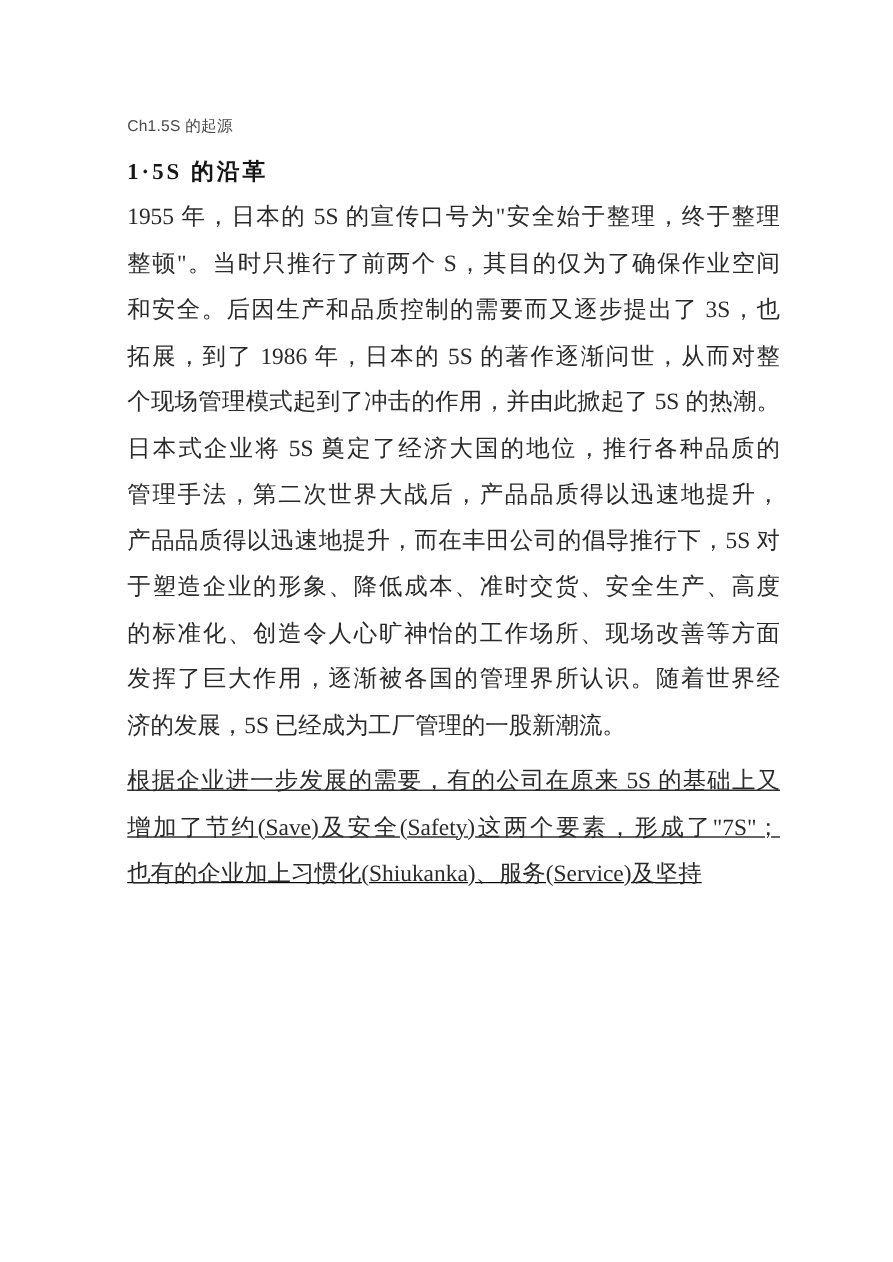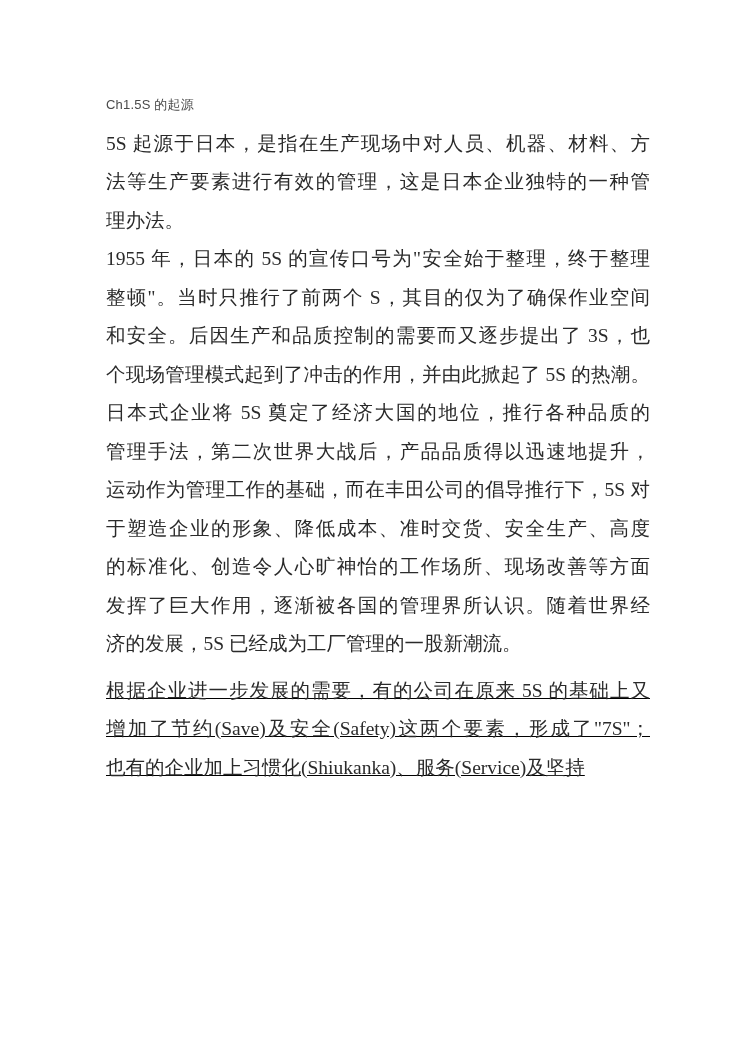--- a/index.html
+++ b/index.html
@@ -29,39 +29,36 @@
     text-justify:inter-ideograph;
   }
 </style>
 </head>
 <body>
 
 <div class="page">
 
   <div class="doc-header">Ch1.5S 的起源</div>
 
+  <h1 class="hd">1·5S 的沿革</h1>
 
-  <div class="para">
-    <div class="line j">5S 起源于日本，是指在生产现场中对人员、机器、材料、方</div>
-    <div class="line j">法等生产要素进行有效的管理，这是日本企业独特的一种管</div>
-    <div class="line">理办法。</div>
-  </div>
 
   <div class="para">
     <div class="line j">1955 年，日本的 5S 的宣传口号为"安全始于整理，终于整理</div>
     <div class="line j">整顿"。当时只推行了前两个 S，其目的仅为了确保作业空间</div>
     <div class="line j">和安全。后因生产和品质控制的需要而又逐步提出了 3S，也</div>
+    <div class="line j">拓展，到了 1986 年，日本的 5S 的著作逐渐问世，从而对整</div>
     <div class="line j">个现场管理模式起到了冲击的作用，并由此掀起了 5S 的热潮。</div>
   </div>
 
 
   <div class="para">
     <div class="line j">日本式企业将 5S 奠定了经济大国的地位，推行各种品质的</div>
     <div class="line j">管理手法，第二次世界大战后，产品品质得以迅速地提升，</div>
-    <div class="line j">运动作为管理工作的基础，而在丰田公司的倡导推行下，5S 对</div>
+    <div class="line j">产品品质得以迅速地提升，而在丰田公司的倡导推行下，5S 对</div>
     <div class="line j">于塑造企业的形象、降低成本、准时交货、安全生产、高度</div>
     <div class="line j">的标准化、创造令人心旷神怡的工作场所、现场改善等方面</div>
     <div class="line j">发挥了巨大作用，逐渐被各国的管理界所认识。随着世界经</div>
     <div class="line">济的发展，5S 已经成为工厂管理的一股新潮流。</div>
   </div>
 
   <div class="para spaced">
     <div class="line j">根据企业进一步发展的需要，有的公司在原来 5S 的基础上又</div>
     <div class="line j">增加了节约(Save)及安全(Safety)这两个要素，形成了"7S"；</div>
     <div class="line">也有的企业加上习惯化(Shiukanka)、服务(Service)及坚持</div>

